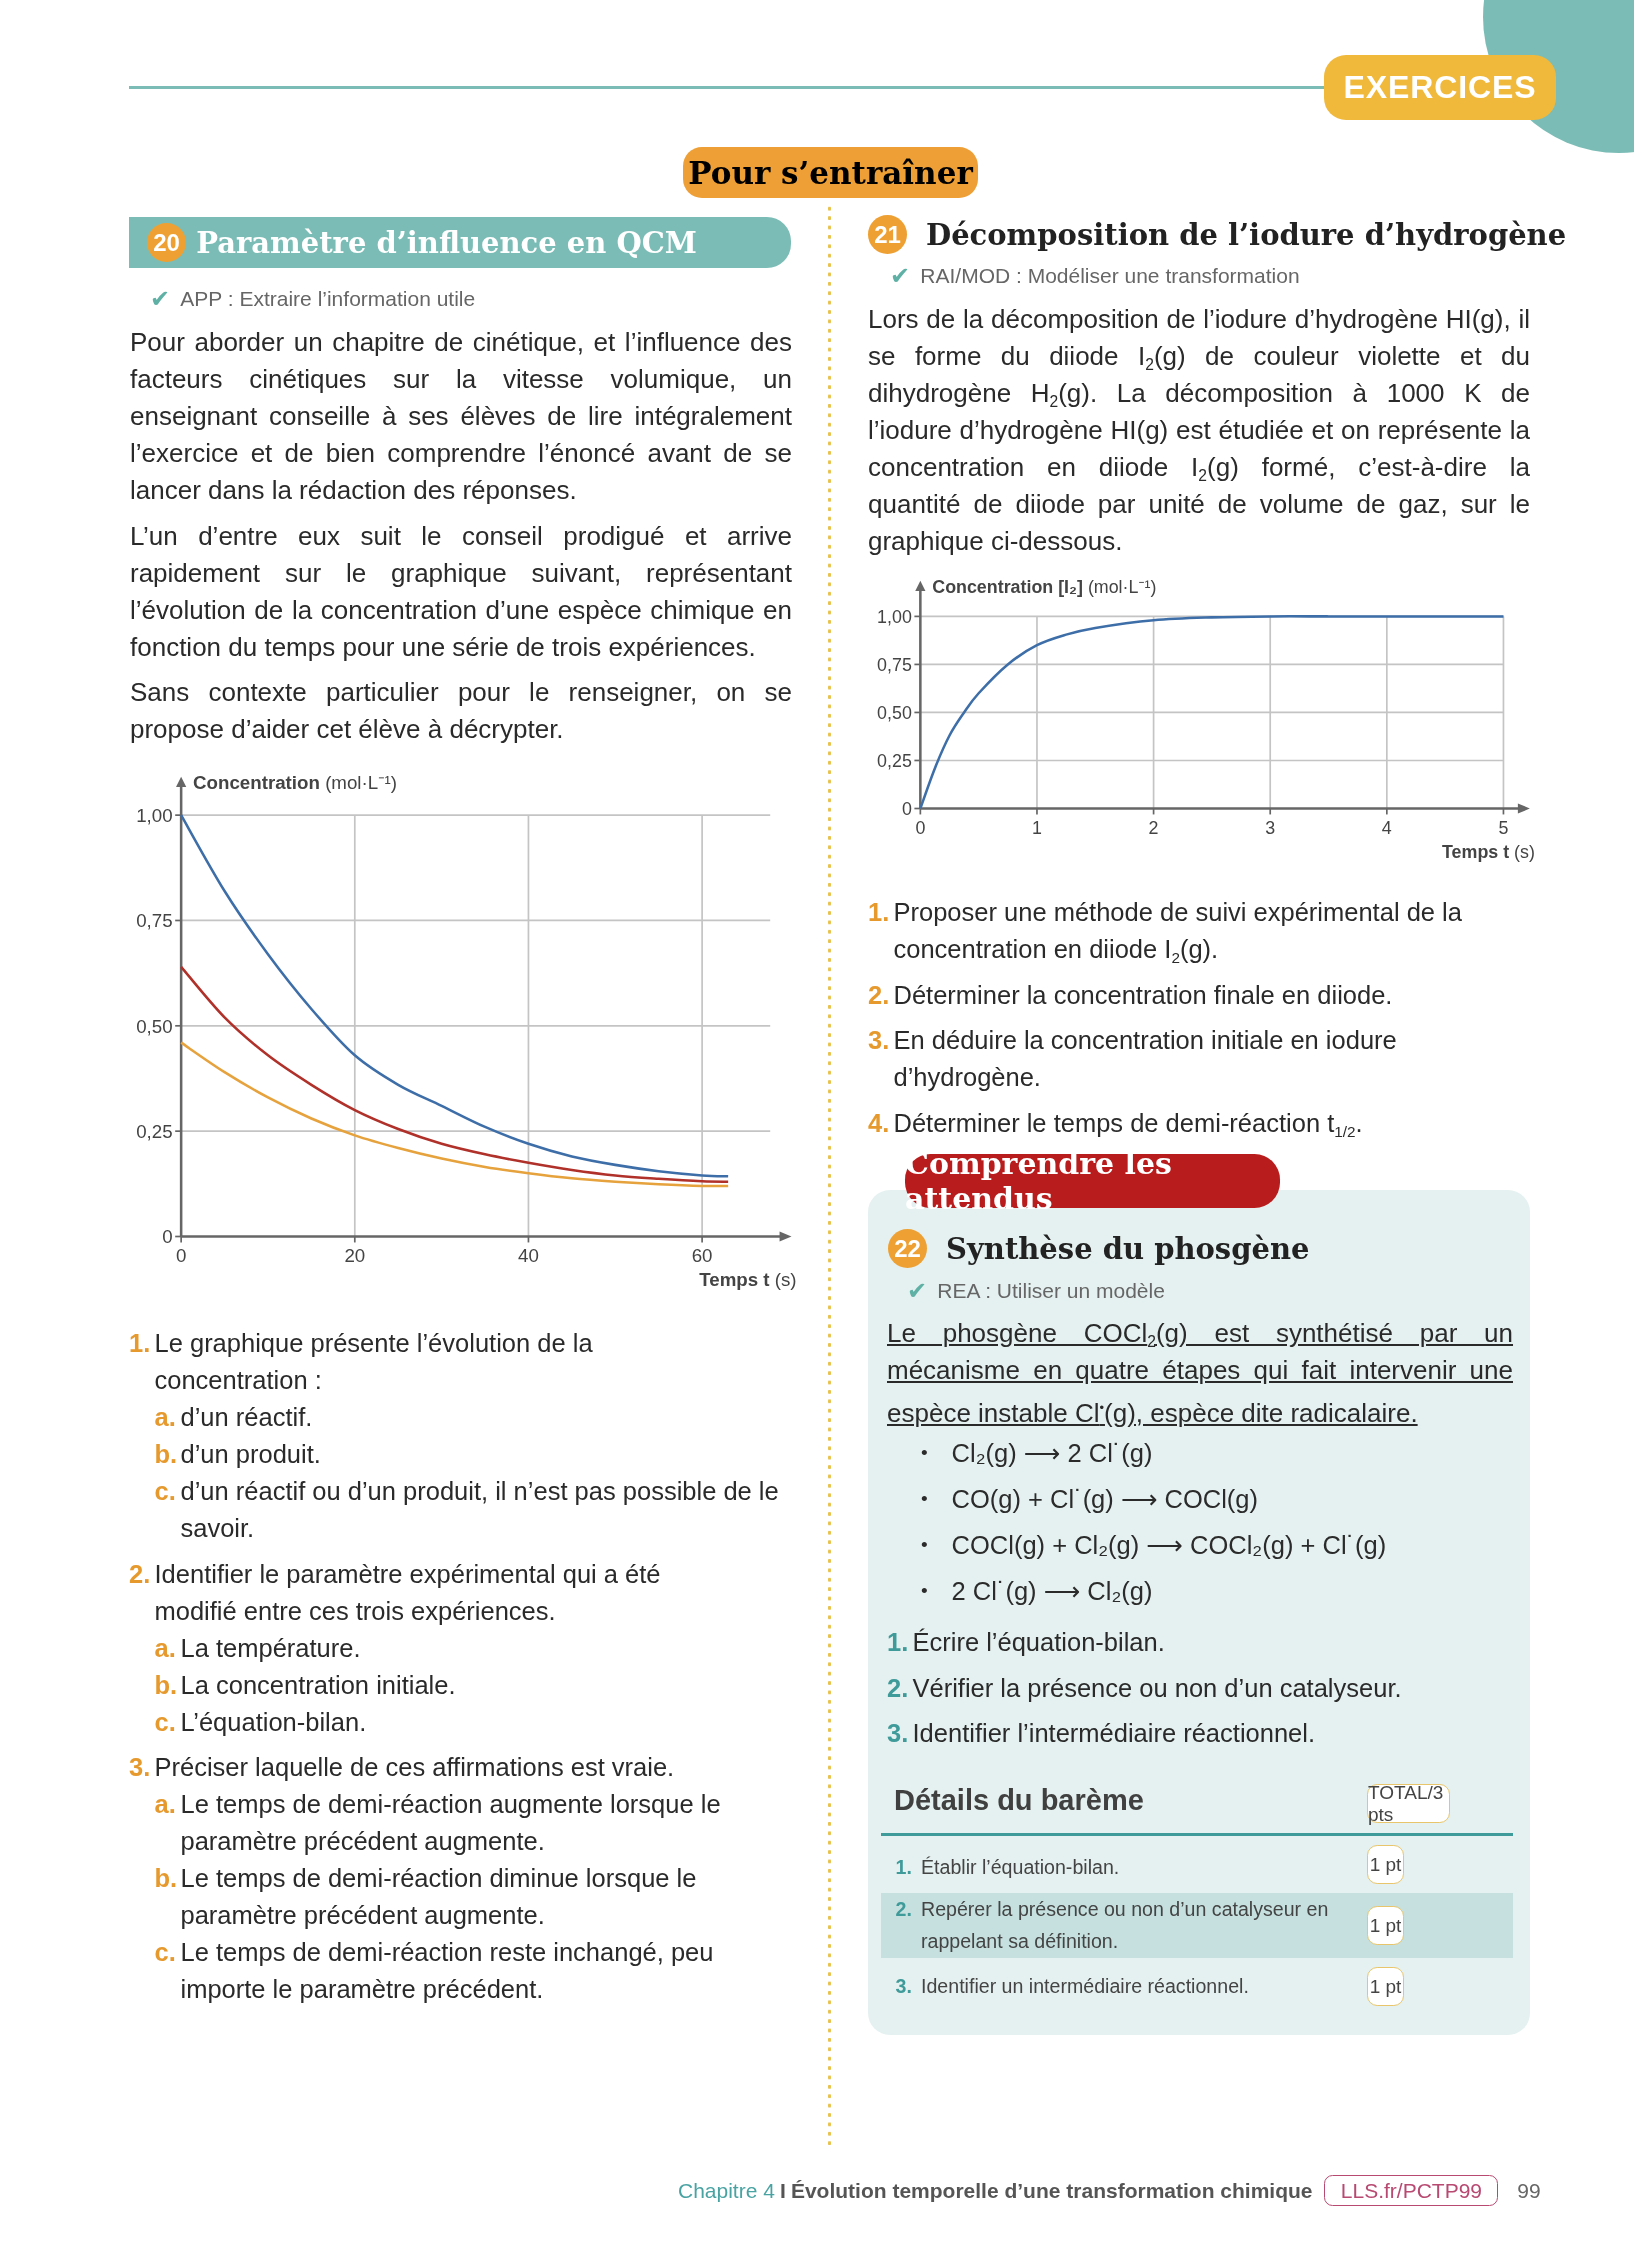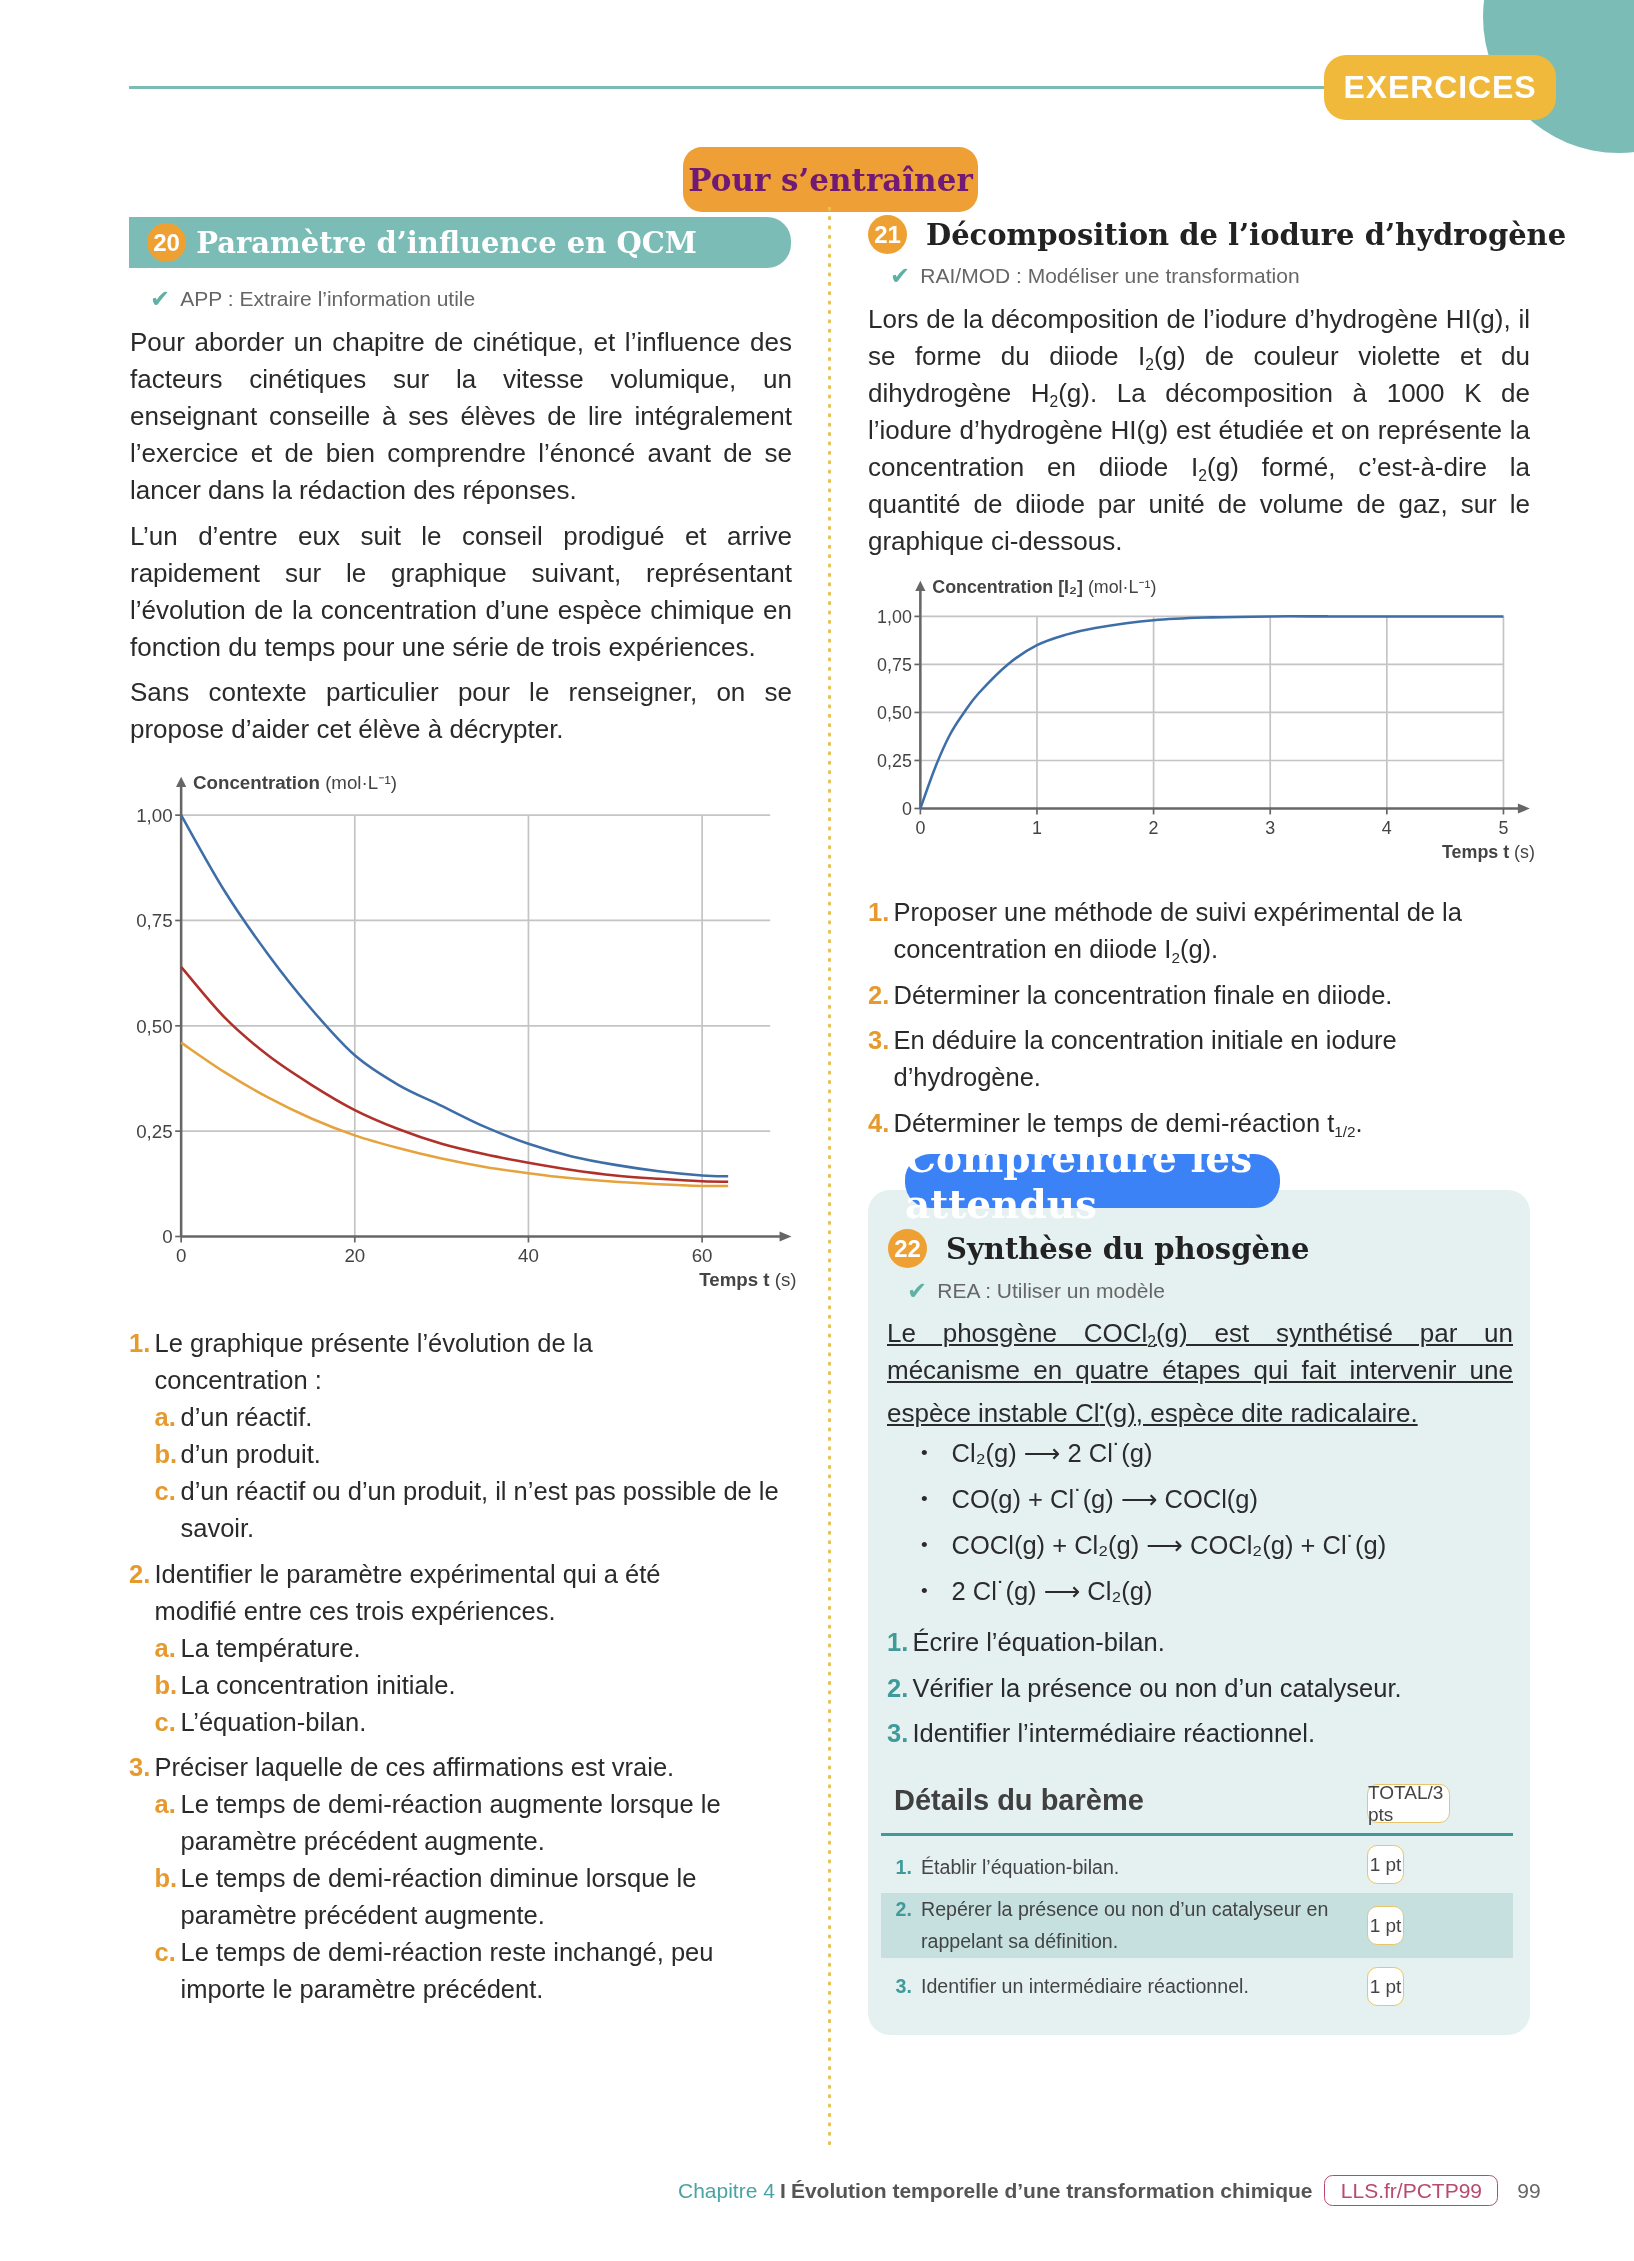--- a/index.html
+++ b/index.html
@@ -3,22 +3,22 @@
 <meta charset="utf-8">
 <style>
   * { box-sizing: border-box; margin: 0; padding: 0; }
   body { width: 1635px; height: 2261px; background: #ffffff; position: relative; overflow: hidden;
          font-family: "Liberation Sans", sans-serif; color: #2b2b2b; }
   .abs { position: absolute; }
   .teal-circle { left: 1483px; top: -119px; width: 272px; height: 272px; border-radius: 50%; background: #7bbdb6; }
   .top-rule { left: 129px; top: 86px; width: 1200px; height: 2.6px; background: #7bbdb6; }
   .exercices-badge { left: 1324px; top: 55px; width: 232px; height: 65px; background: #f0b93c; border-radius: 22px;
                      color: #fff; font-size: 32px; font-weight: bold; display: flex; align-items: center; justify-content: center; letter-spacing: 0.9px; }
-  .section-badge { left: 683px; top: 147px; width: 295px; height: 65px; background: #ee9f35; border-radius: 19px;
-                   color: #701a75; font-size: 31px; font-weight: bold; display: flex; align-items: center; justify-content: center;
+  .section-badge { left: 683px; top: 147px; width: 295px; height: 51px; background: #ee9f35; border-radius: 19px;
+                   color: #000000; font-size: 31px; font-weight: bold; display: flex; align-items: center; justify-content: center;
                    font-family: "DejaVu Serif", serif; }
   .divider { left: 828px; top: 204px; width: 3.4px; height: 1941px;
              background-image: radial-gradient(circle, #e8c24d 1.7px, transparent 2.2px); background-size: 3.4px 9.4px; }
 
   
   .ex20-header { left: 129px; top: 217px; width: 662px; height: 51px; background: #7bbdb6; border-radius: 0 24px 24px 0;
                  display: flex; align-items: center; }
   .num-badge { width: 39px; height: 39px; border-radius: 50%; background: #eea032; color: #fff; font-weight: bold;
                font-size: 24px; display: flex; align-items: center; justify-content: center; flex-shrink: 0; }
   .ex20-header .num-badge { margin-left: 18px; }
@@ -38,22 +38,22 @@
   .qblock { margin-bottom: 8.5px; }
 
   
   .ex-title-dark { display: flex; align-items: center; }
   .ex-title-dark .t { font-size: 29px; font-weight: bold; margin-left: 19px; color: #222; font-family: "DejaVu Serif", serif; }
 
   sub.s { font-size: 0.6em; vertical-align: -0.35em; line-height: 0; }
 
   
   .comp-box { left: 868px; top: 1190px; width: 662px; height: 845px; background: #e5f1f0; border-radius: 22px; }
-  .comp-tab { left: 905px; top: 1154px; width: 375px; height: 54px; background: #3b82f6; border-radius: 25.5px;
-              color: #fff; font-size: 39px; font-weight: bold; display: flex; align-items: center; justify-content: center;
+  .comp-tab { left: 905px; top: 1154px; width: 375px; height: 54px; background: #b91c1c; border-radius: 25.5px;
+              color: #fff; font-size: 30px; font-weight: bold; display: flex; align-items: center; justify-content: center;
               font-family: "DejaVu Serif", serif; }
   .tq .qn { color: #3f9a9a; }
   .eqs { font-size: 25.5px; line-height: 46px; }
   .eqs .eq { display: flex; align-items: center; }
   .eqs .dot { width: 34px; text-align: center; font-size: 19px; margin-left: 20.4px; margin-right: 10.2px; }
 
   .bareme-title { font-size: 29px; font-weight: bold; color: #404040; }
   .pt-box { border: 1.7px solid #e8c56a; background: #fff; border-radius: 10.2px; font-size: 19px; color: #444;
             display: flex; align-items: center; justify-content: center; }
   .brow { display: flex; align-items: center; font-size: 19.6px; color: #444; }

